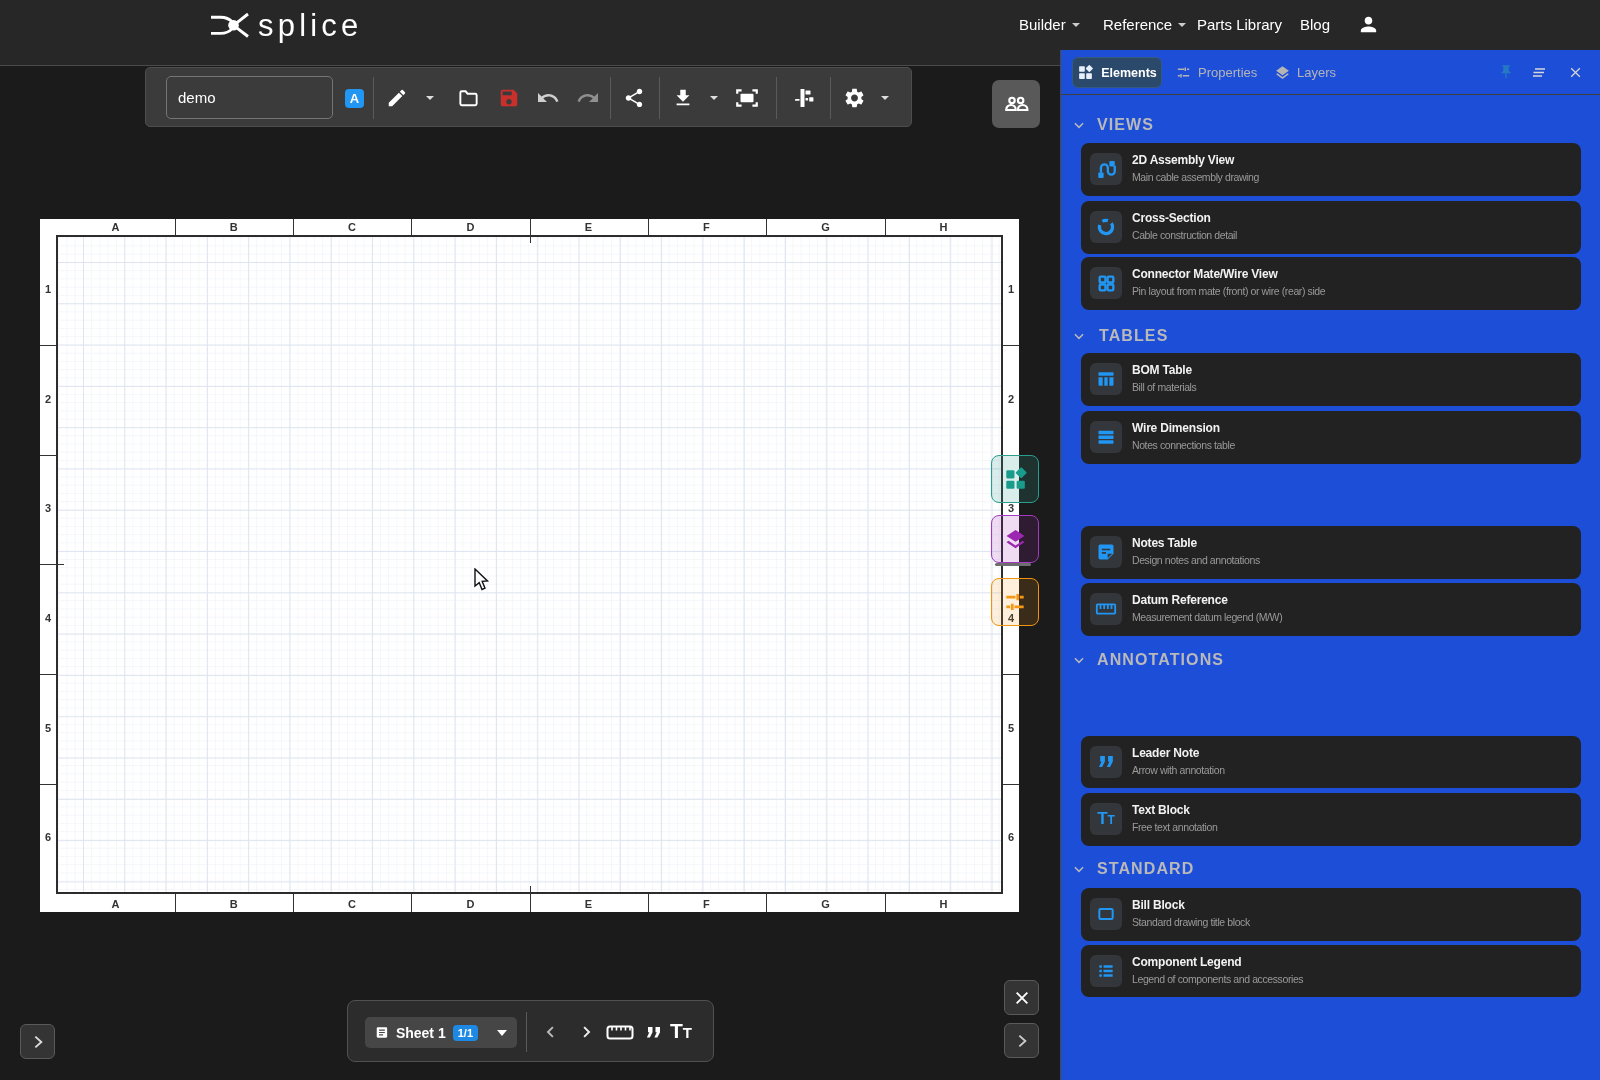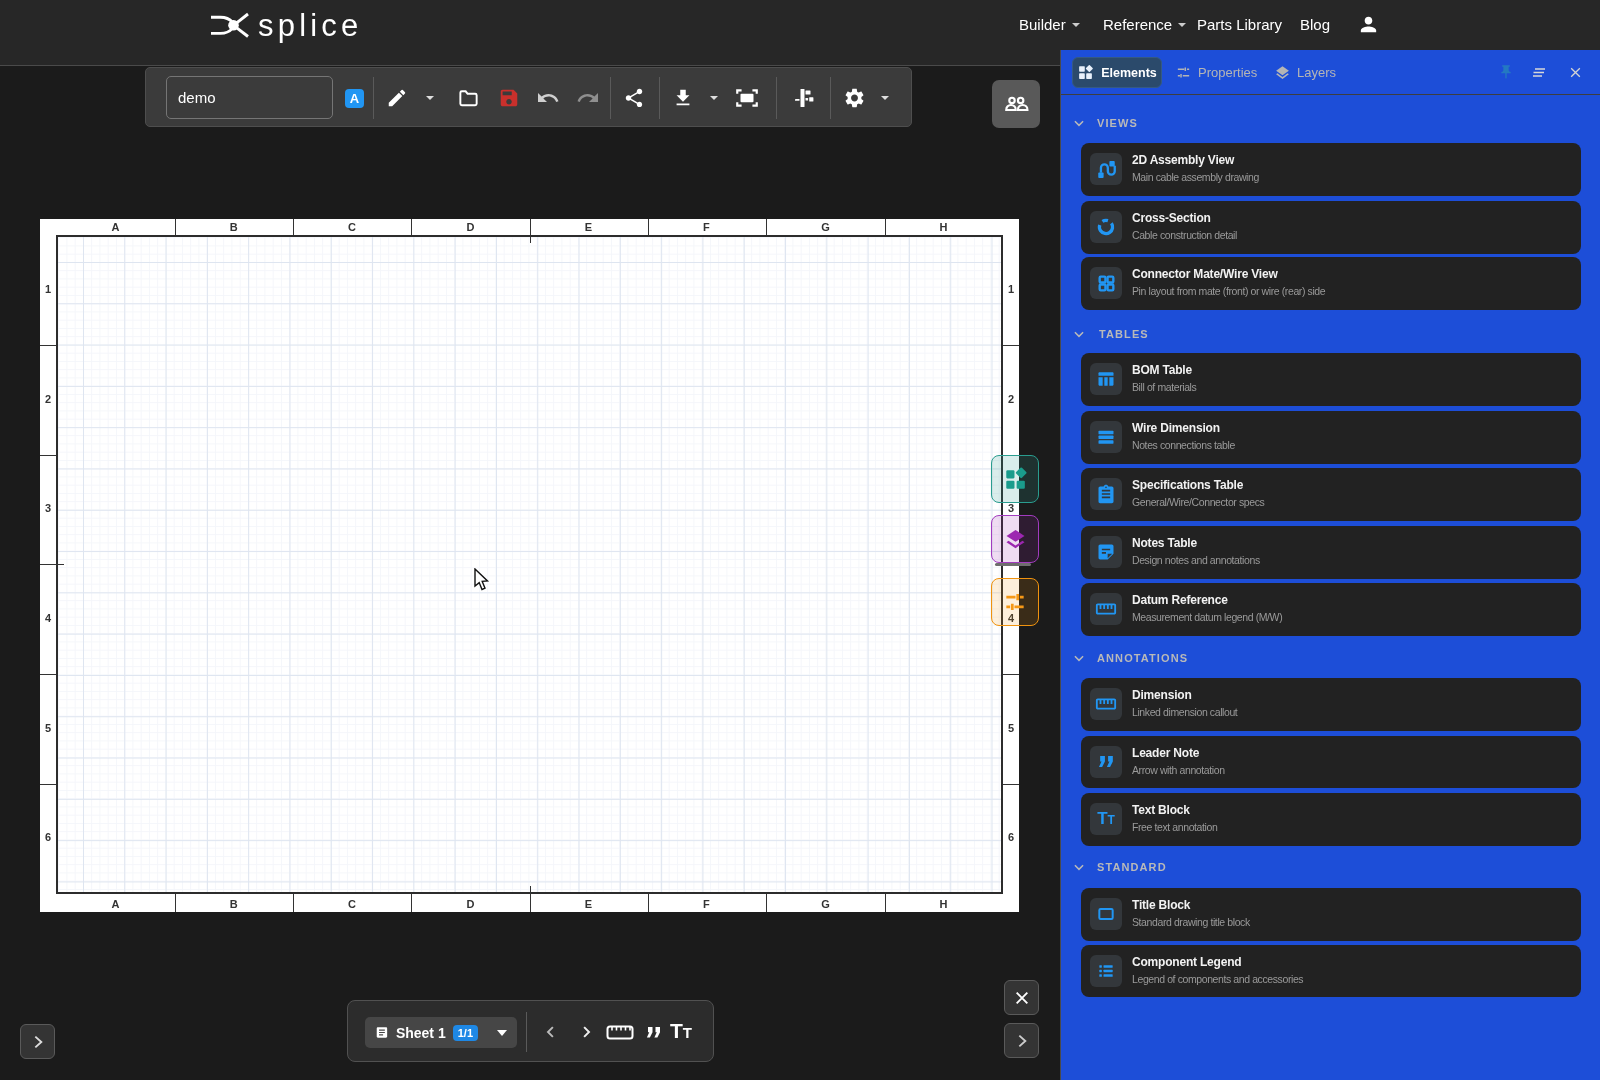--- a/index.html
+++ b/index.html
@@ -59,21 +59,21 @@
     border-radius:6px; display:flex; align-items:center; justify-content:center; }
   
   #panel { position:absolute; left:1060px; top:50px; width:540px; height:1030px; background:#1d4ed8;
     border-left:1px solid #4a4a4a; }
   #tabbar { position:absolute; left:0; top:0; width:100%; height:45px; border-bottom:1px solid #3e3e3e; }
   #tab-elements { position:absolute; left:11px; top:7px; width:90px; height:31px; background:#2b4a6b;
     border:1px solid #355a82; border-radius:6px; display:flex; align-items:center; justify-content:center;
     gap:7px; color:#fff; font-size:12.5px; font-weight:700; }
   .tab { position:absolute; top:0; height:45px; display:flex; align-items:center; gap:6px;
     color:#b5b5b5; font-size:13px; }
-  .shdr { position:absolute; left:27px; color:#b9b9b9; font-size:11px; font-weight:700;
+  .shdr { position:absolute; left:27px; color:#b9b9b9; font-size:16px; font-weight:700;
     letter-spacing:1.1px; display:flex; align-items:center; gap:9px; }
   .shdr svg { margin-left:-16px; }
   .card { position:absolute; left:20px; width:500px; height:52.5px; background:#222222;
     border-radius:8px; }
   .tile { position:absolute; left:9px; top:10px; width:32px; height:32px; background:#33373b;
     border-radius:6px; display:flex; align-items:center; justify-content:center; }
   .ct { position:absolute; left:51px; top:10px; color:#f2f2f2; font-size:12px; font-weight:700; letter-spacing:-0.2px; }
   .cs { position:absolute; left:51px; top:28px; color:#9a9a9a; font-size:10.5px; letter-spacing:-0.4px; }
 </style>
 </head>
@@ -398,29 +398,20 @@
     <div class="tile">
         <svg width="20" height="20" viewBox="0 0 24 24" fill="#2196f3">
       <rect x="3" y="4.5" width="18" height="4.2" rx="1"></rect>
       <rect x="3" y="10.2" width="18" height="4.2" rx="1"></rect>
       <rect x="3" y="15.9" width="18" height="4.2" rx="1"></rect>
     </svg>
       </div>
     <div class="ct">Wire Dimension</div>
       <div class="cs">Notes connections table</div>
   </div>
-  <div class="card" style="top:418px">
-    <div class="tile">
-        <svg width="20" height="20" viewBox="0 0 24 24" fill="#2196f3">
-      <path d="M19 3h-4.18C14.4 1.84 13.3 1 12 1c-1.3 0-2.4.84-2.82 2H5c-1.1 0-2 .9-2 2v16c0 1.1.9 2 2 2h14c1.1 0 2-.9 2-2V5c0-1.1-.9-2-2-2zm-7 0c.55 0 1 .45 1 1s-.45 1-1 1-1-.45-1-1 .45-1 1-1zm5 14H7v-2h10v2zm0-4H7v-2h10v2zm0-4H7V7h10v2z"></path>
-    </svg>
-      </div>
-    <div class="ct">Specifications Table</div>
-      <div class="cs">General/Wire/Connector specs</div>
-  </div>
   <div class="card" style="top:476px">
     <div class="tile">
         <svg width="20" height="20" viewBox="0 0 24 24" fill="#2196f3">
       <path d="M19 3H5c-1.1 0-2 .9-2 2v14c0 1.1.9 2 2 2h9l7-7V5c0-1.1-.9-2-2-2zM7 8h10v2H7V8zm5 6H7v-2h5v2zm2 5.5V14h5.5L14 19.5z"></path>
     </svg>
       </div>
     <div class="ct">Notes Table</div>
       <div class="cs">Design notes and annotations</div>
   </div>
   <div class="card" style="top:533px">
@@ -432,29 +423,20 @@
     <div class="ct">Datum Reference</div>
       <div class="cs">Measurement datum legend (M/W)</div>
   </div>
 
   <div class="shdr" style="top:601px">
     <svg width="14" height="14" viewBox="0 0 24 24" fill="none" stroke="#b9b9b9" stroke-width="2.6">
         <path d="M5 9 L12 16 L19 9"></path>
       </svg>
     <span style="margin-left:2px">ANNOTATIONS</span>
   </div>
-  <div class="card" style="top:628px">
-    <div class="tile">
-        <svg width="22" height="22" viewBox="0 0 24 24" fill="#2196f3">
-      <path d="M21 6H3c-1.1 0-2 .9-2 2v8c0 1.1.9 2 2 2h18c1.1 0 2-.9 2-2V8c0-1.1-.9-2-2-2zm0 10H3V8h2v4h2V8h2v4h2V8h2v4h2V8h2v4h2V8h2v8z"></path>
-    </svg>
-      </div>
-    <div class="ct">Dimension</div>
-      <div class="cs">Linked dimension callout</div>
-  </div>
   <div class="card" style="top:685.5px">
     <div class="tile">
         <svg width="19" height="19" viewBox="0 0 24 18" fill="#2196f3">
       <path d="M4 2 h6 v7 l-3.5 7 h-4 l3.2-7 H4 z M14 2 h6 v7 l-3.5 7 h-4 l3.2-7 H14 z"></path>
     </svg>
       </div>
     <div class="ct">Leader Note</div>
       <div class="cs">Arrow with annotation</div>
   </div>
   <div class="card" style="top:743px">
@@ -470,21 +452,21 @@
         <path d="M5 9 L12 16 L19 9"></path>
       </svg>
     <span style="margin-left:2px">STANDARD</span>
   </div>
   <div class="card" style="top:838px">
     <div class="tile">
         <svg width="20" height="20" viewBox="0 0 24 24" fill="none" stroke="#2196f3" stroke-width="2.4">
       <rect x="4" y="6" width="16" height="12" rx="1.5"></rect>
     </svg>
       </div>
-    <div class="ct">Title Block</div>
+    <div class="ct">Bill Block</div>
       <div class="cs">Standard drawing title block</div>
   </div>
   <div class="card" style="top:894.5px">
     <div class="tile">
         <svg width="20" height="20" viewBox="0 0 24 24" fill="#2196f3">
       <rect x="4" y="5" width="3" height="3" rx="0.5"></rect>
           <rect x="9" y="5" width="11" height="3" rx="0.5"></rect>
       <rect x="4" y="10.5" width="3" height="3" rx="0.5"></rect>
           <rect x="9" y="10.5" width="11" height="3" rx="0.5"></rect>
       <rect x="4" y="16" width="3" height="3" rx="0.5"></rect>

